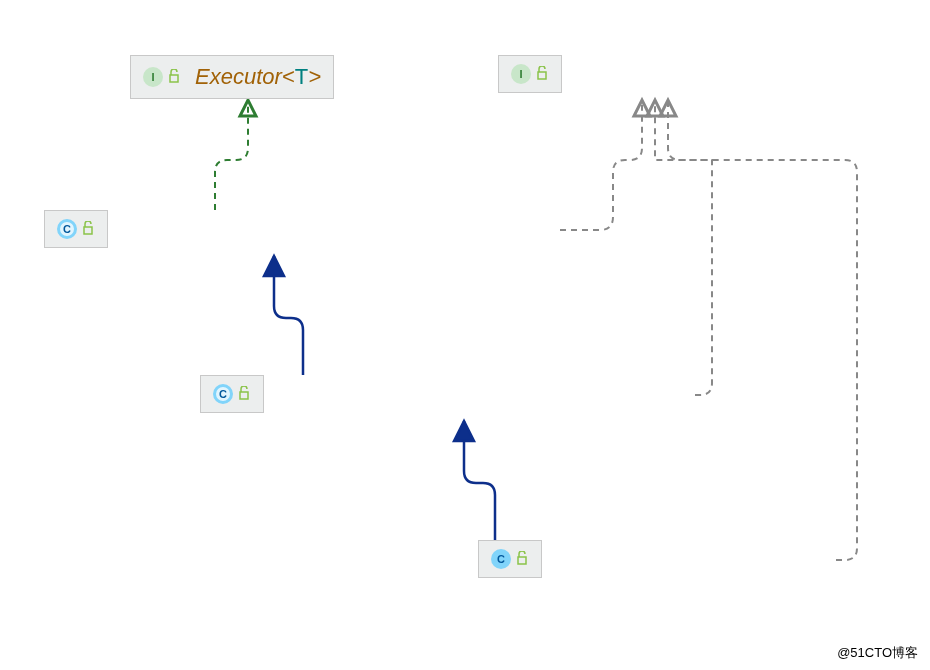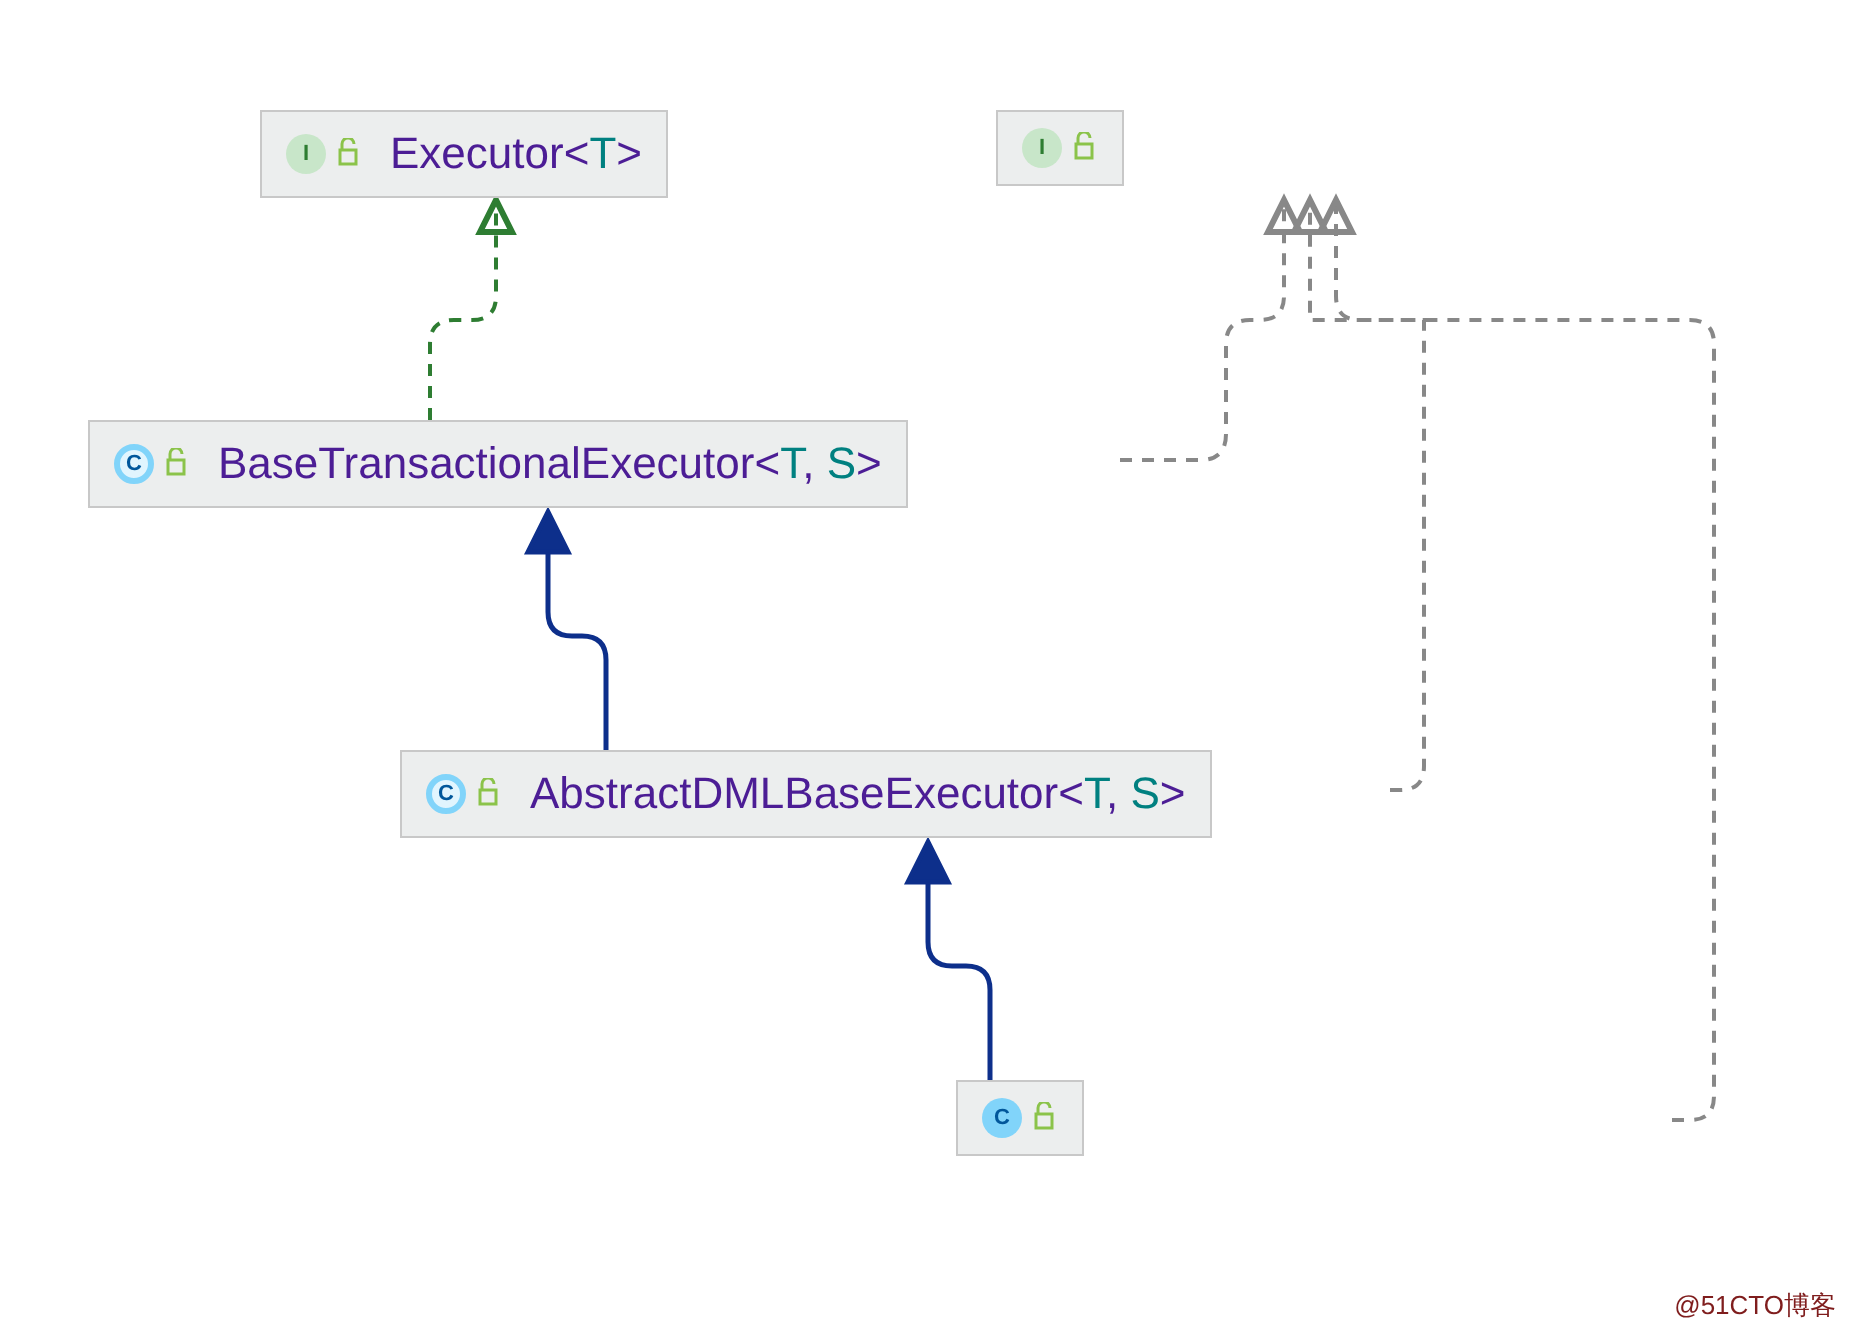--- a/index.html
+++ b/index.html
@@ -54,35 +54,36 @@
     }
     .node-label {
       font-size: 22px;
       color: #333;
       margin-left: 8px;
     }
     .node-label .generic {
       color: #008080;
     }
     .node-label .normal {
-      color: #4c1d95;
+      color: #a16207;
+      font-style: italic;
     }
     svg.connectors {
       position: absolute;
       top: 0;
       left: 0;
       width: 930px;
       height: 670px;
       pointer-events: none;
     }
     .watermark {
       position: absolute;
       bottom: 8px;
       right: 12px;
-      color: #7f1d1d;
+      color: #000000;
       font-size: 13px;
       text-align: right;
     }
   </style>
 </head>
 <body>
 
 <svg class="connectors">
   <defs>
     <marker id="arrow-green" markerWidth="12" markerHeight="12" refX="10" refY="6" orient="auto">
@@ -136,36 +137,30 @@
 
 <div class="node" style="left:44px; top:210px;">
   <span class="icon-circle icon-class-abstract">
     <span>C</span>
   </span>
   <span class="lock-icon">
     <svg width="12" height="14" viewBox="0 0 12 14">
         <path d="M2 6 V3 a3 3 0 0 1 6 0 M1 6 h8 v7 h-8 z" fill="none" stroke="#8bc34a" stroke-width="1.5"></path>
       </svg>
   </span>
-  <span class="node-label">
-    <span class="normal">BaseTransactionalExecutor</span><span class="normal">&lt;</span><span class="generic">T</span><span class="normal">, </span><span class="generic">S</span><span class="normal">&gt;</span>
-  </span>
 </div>
 
 <div class="node" style="left:200px; top:375px;">
   <span class="icon-circle icon-class-abstract">
     <span>C</span>
   </span>
   <span class="lock-icon">
     <svg width="12" height="14" viewBox="0 0 12 14">
         <path d="M2 6 V3 a3 3 0 0 1 6 0 M1 6 h8 v7 h-8 z" fill="none" stroke="#8bc34a" stroke-width="1.5"></path>
       </svg>
-  </span>
-  <span class="node-label">
-    <span class="normal">AbstractDMLBaseExecutor</span><span class="normal">&lt;</span><span class="generic">T</span><span class="normal">, </span><span class="generic">S</span><span class="normal">&gt;</span>
   </span>
 </div>
 
 <div class="node" style="left:478px; top:540px;">
   <span class="icon-circle icon-class">
     <span>C</span>
   </span>
   <span class="lock-icon">
     <svg width="12" height="14" viewBox="0 0 12 14">
         <path d="M2 6 V3 a3 3 0 0 1 6 0 M1 6 h8 v7 h-8 z" fill="none" stroke="#8bc34a" stroke-width="1.5"></path>

